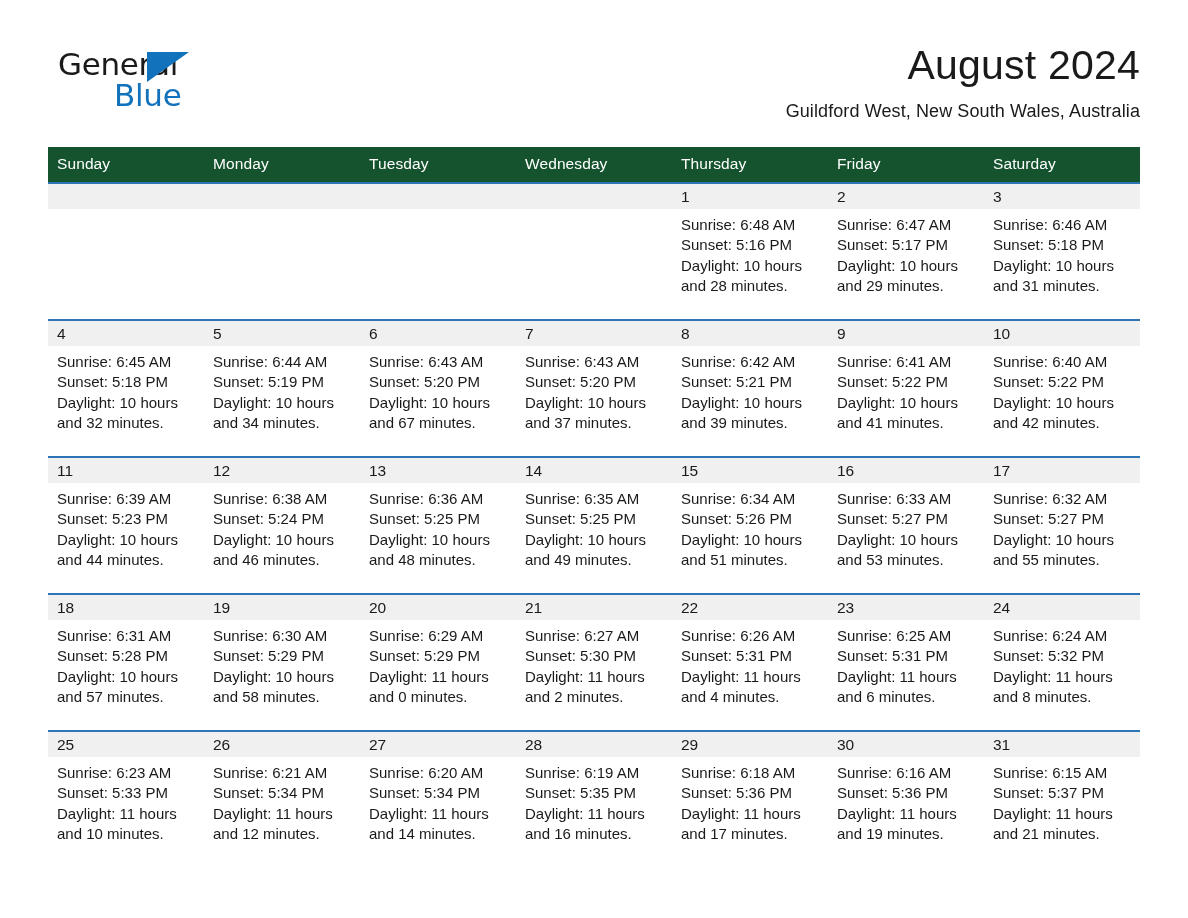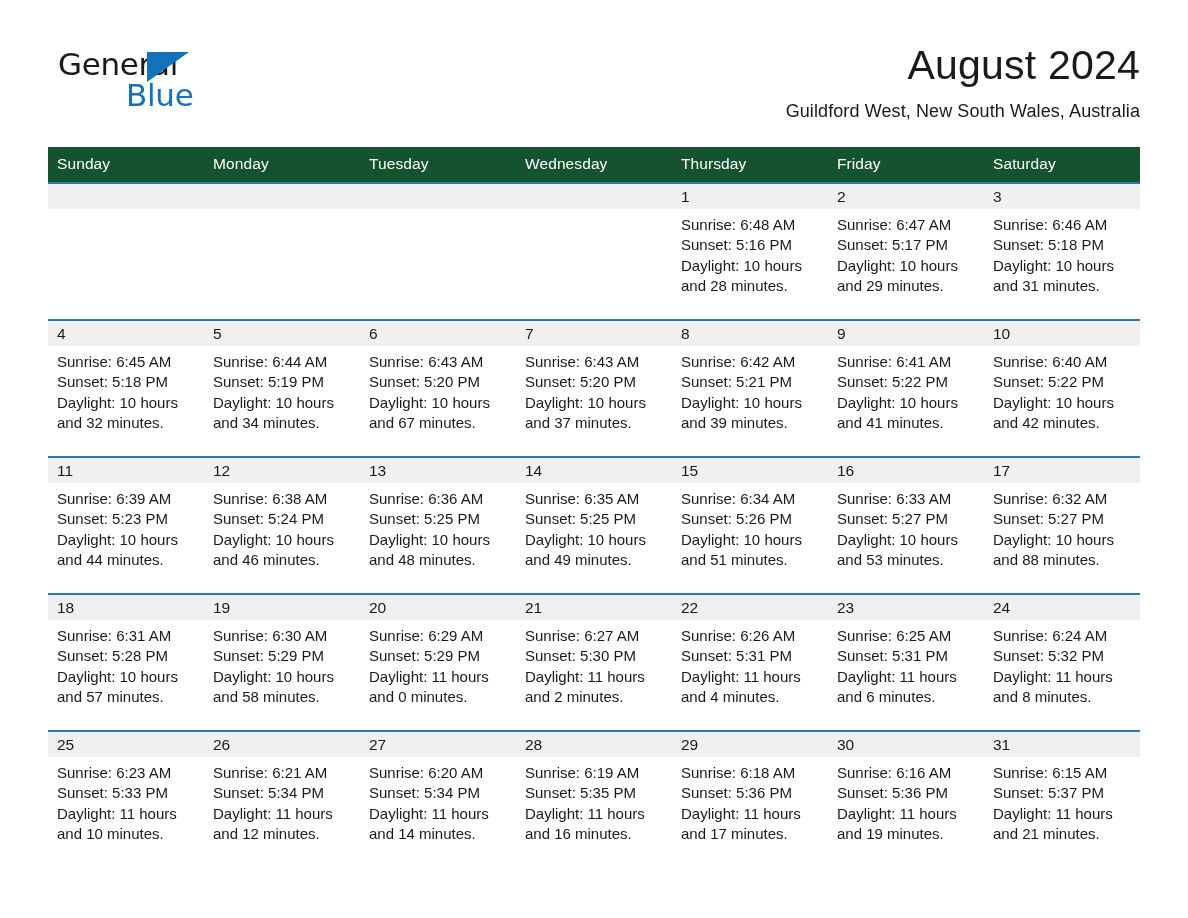--- a/index.html
+++ b/index.html
@@ -50,21 +50,21 @@
     position: absolute;
     left: 99px;
     top: 8px;
     width: 0;
     height: 0;
     border-left: 42px solid #1272bb;
     border-bottom: 30px solid transparent;
   }
   .logo-blue {
     position: absolute;
-    left: 78px;
+    left: 66px;
     top: 33px;
     font-size: 31px;
     letter-spacing: -0.3px;
     color: #1272bb;
     font-family: "DejaVu Sans", sans-serif;
     font-weight: 400;
   }
   .title-block {
     text-align: right;
     padding-top: 0px;
@@ -332,21 +332,21 @@
               <div>Daylight: 10 hours</div>
               <div>and 53 minutes.</div>
             </div>
           </td>
           <td class="">
             <div class="daynum-band">17</div>
             <div class="cell-body">
               <div>Sunrise: 6:32 AM</div>
               <div>Sunset: 5:27 PM</div>
               <div>Daylight: 10 hours</div>
-              <div>and 88 minutes.</div>
+              <div>and 55 minutes.</div>
             </div>
           </td>
         </tr>
         <tr class="week-row">
           <td class="">
             <div class="daynum-band">18</div>
             <div class="cell-body">
               <div>Sunrise: 6:31 AM</div>
               <div>Sunset: 5:28 PM</div>
               <div>Daylight: 10 hours</div>

